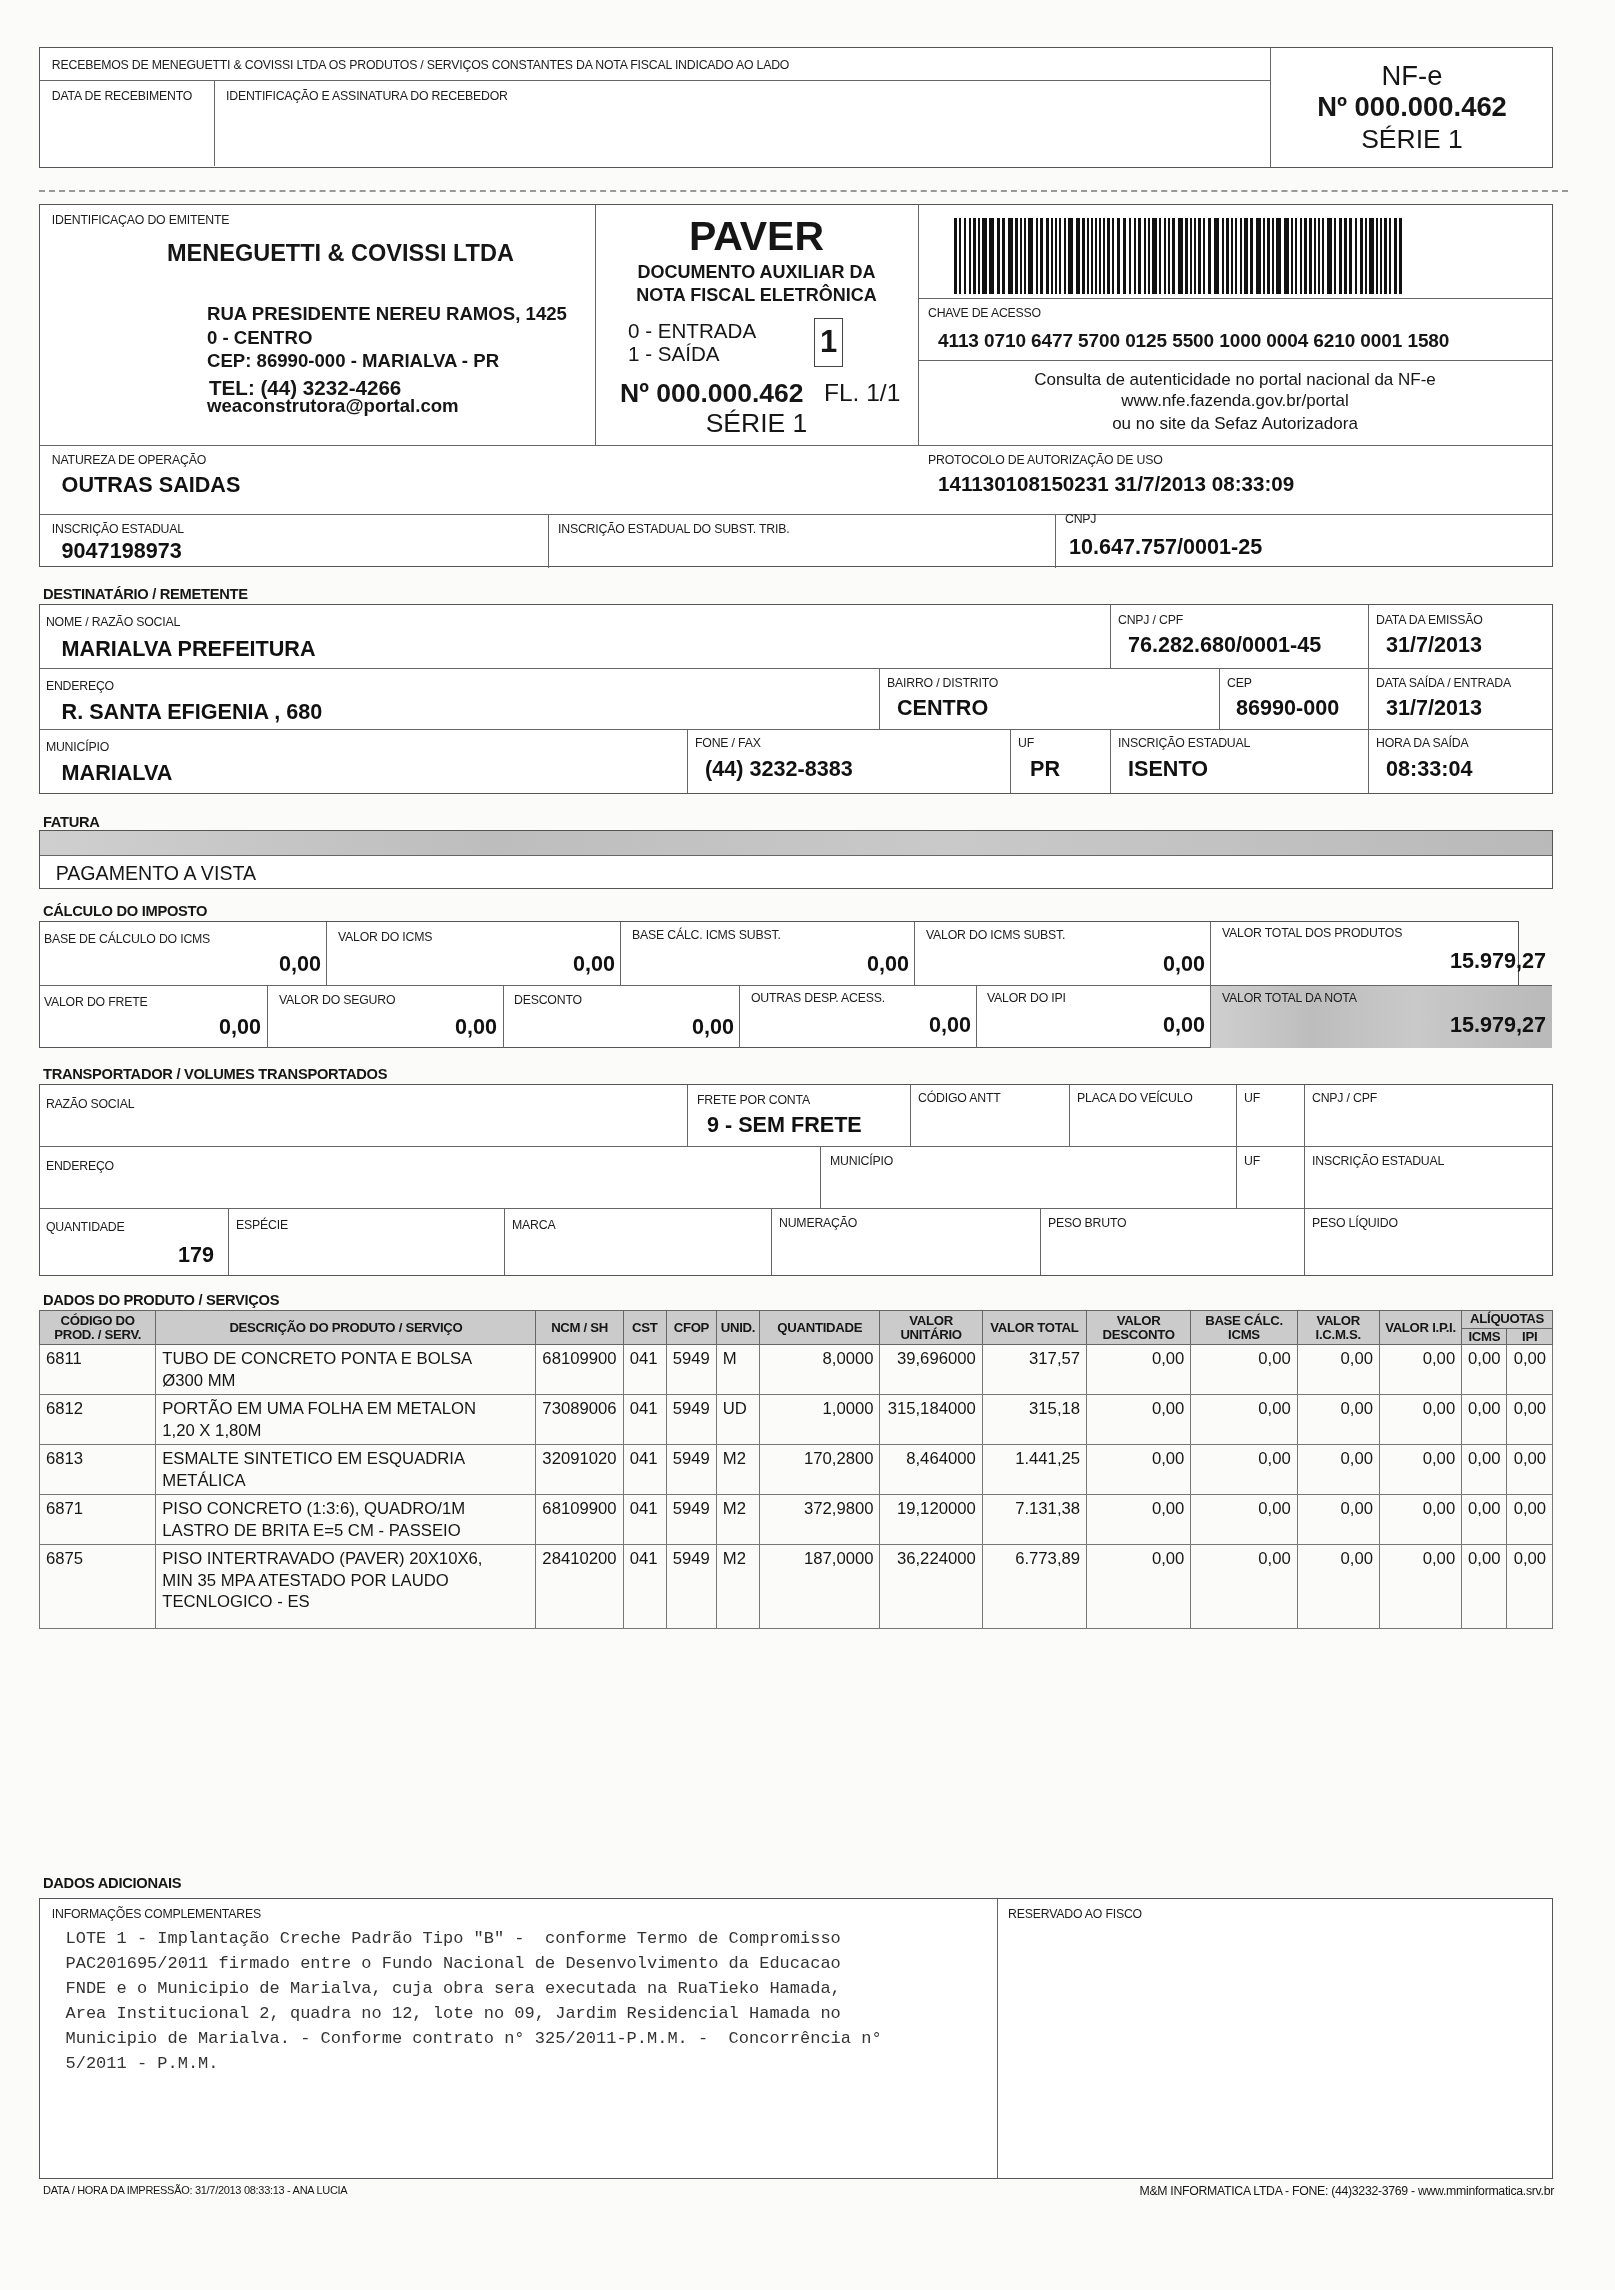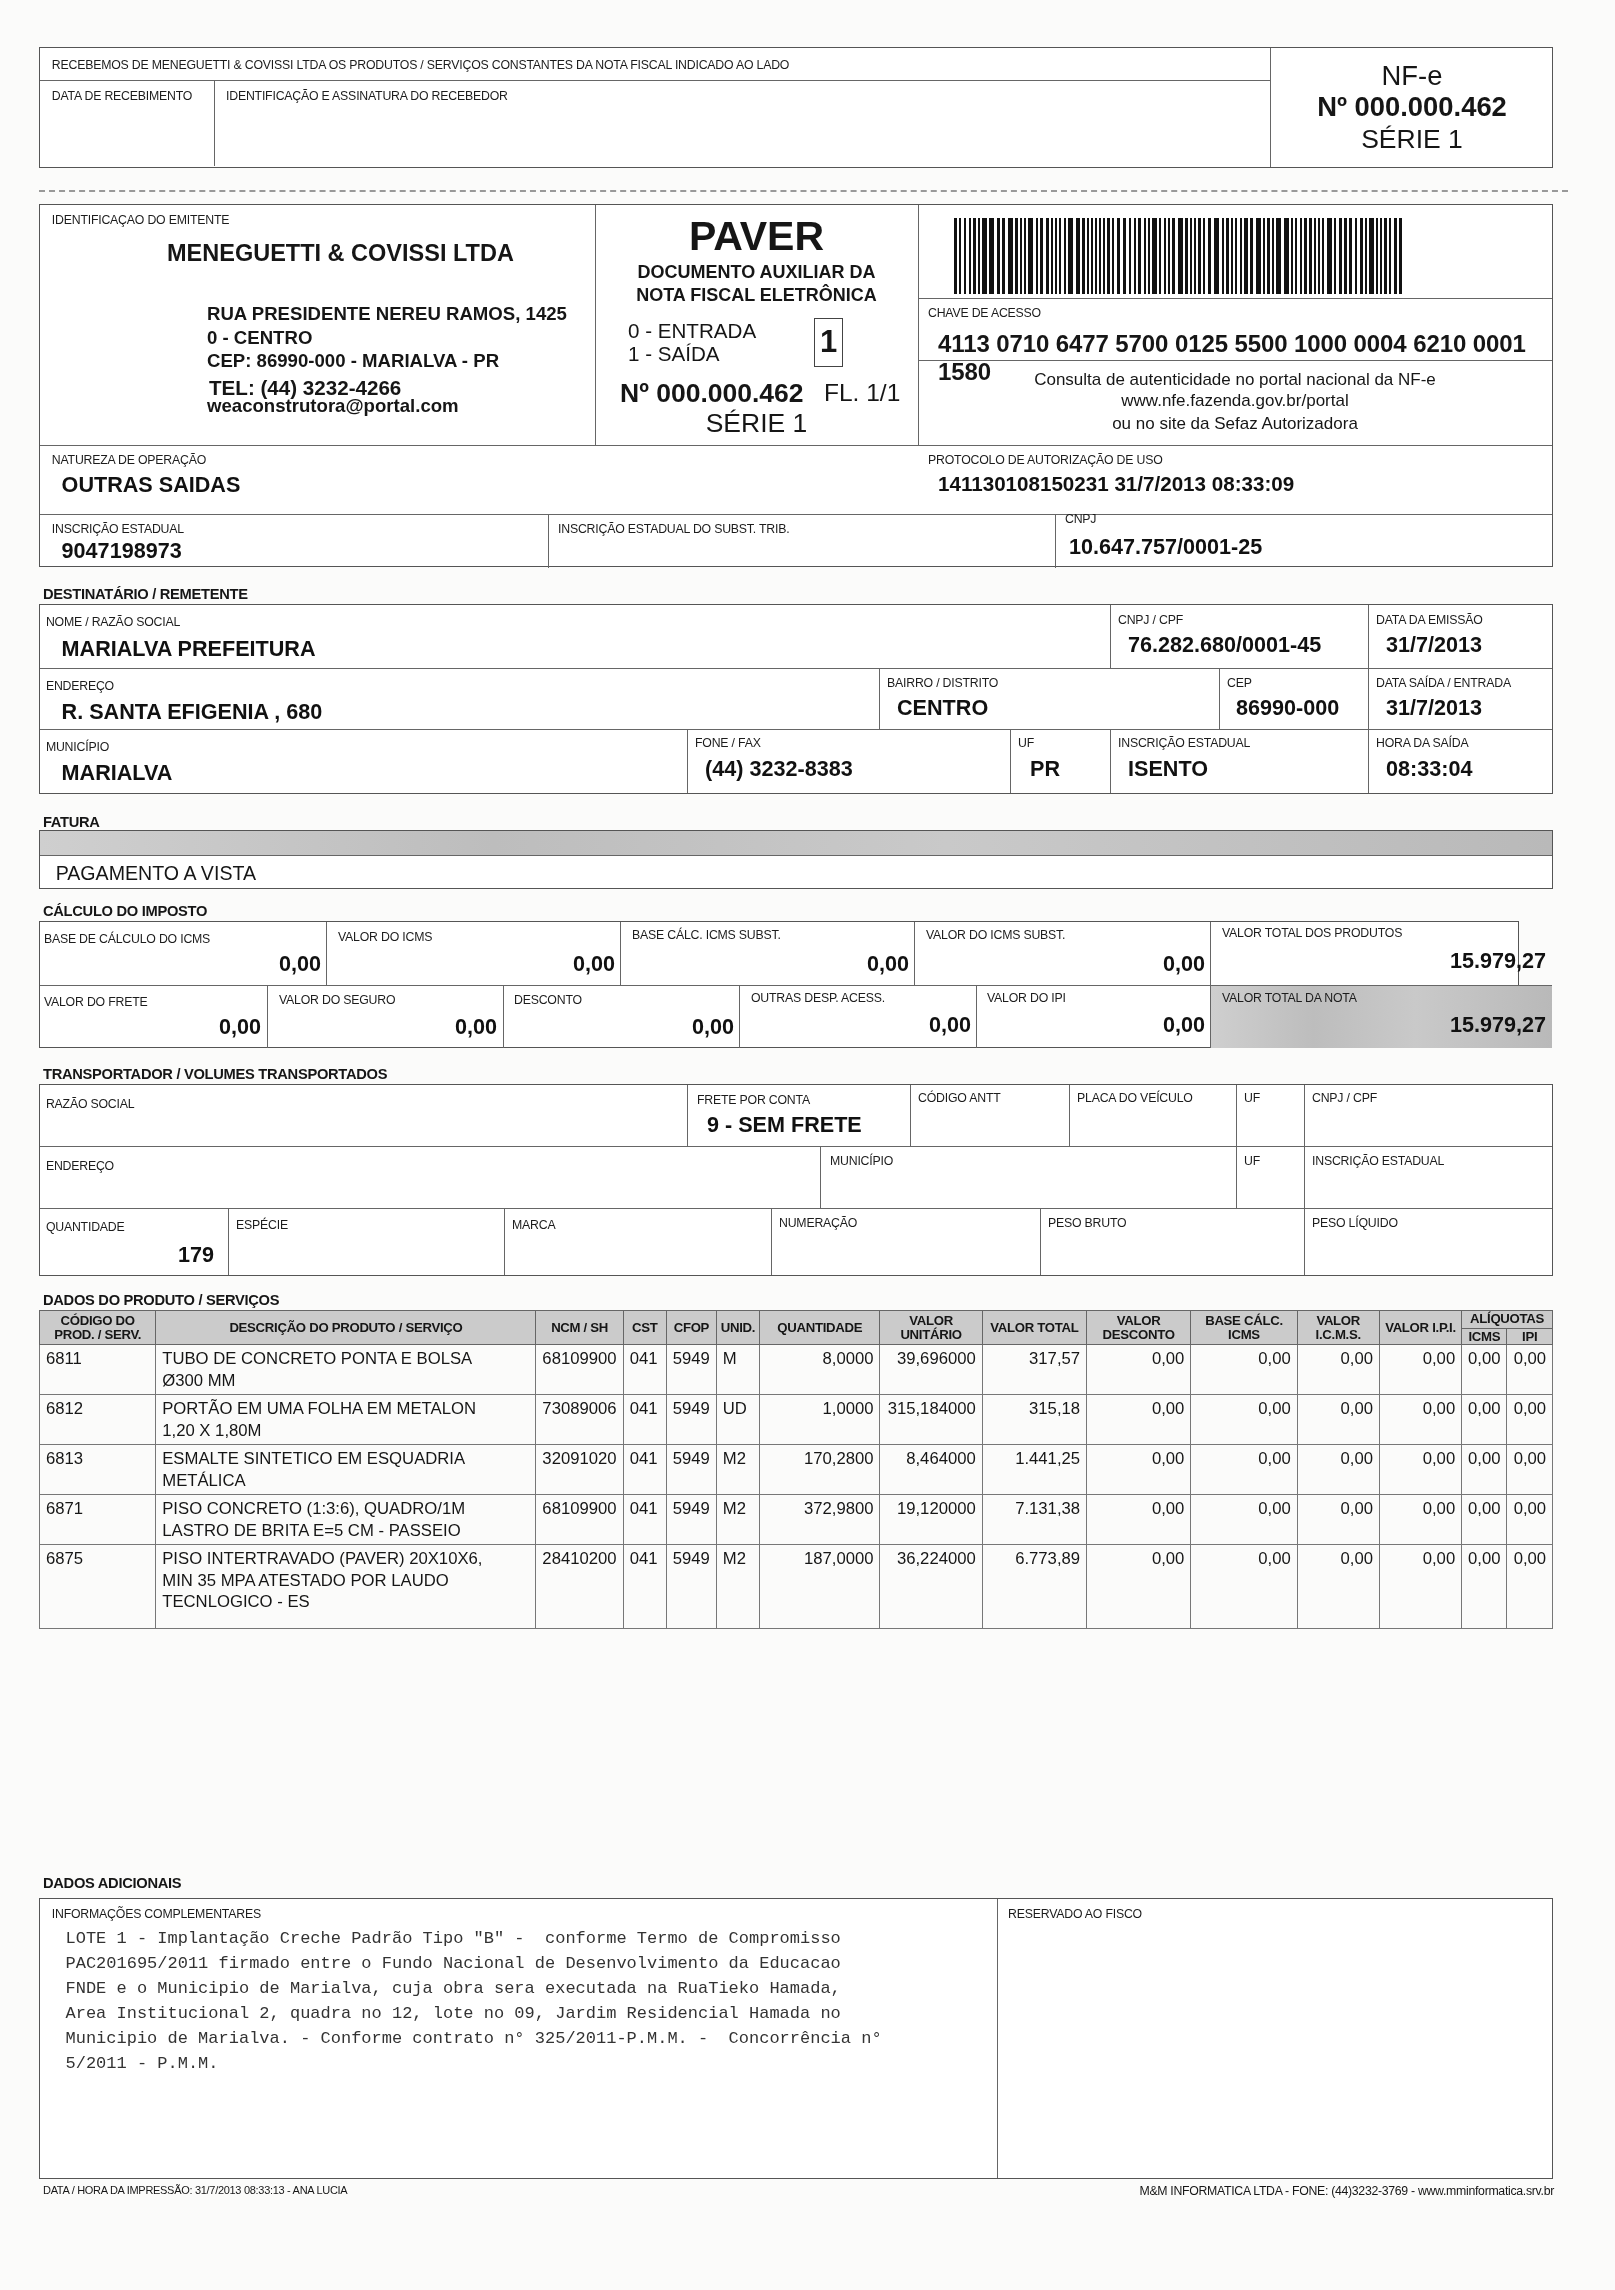--- a/index.html
+++ b/index.html
@@ -156,21 +156,21 @@
       <span style="width: 4.9px; margin-right: 2px;"></span>
       <span style="width: 2px; margin-right: 2px;"></span>
       <span style="width: 2px; margin-right: 2px;"></span>
       <span style="width: 2.9px; margin-right: 2px;"></span>
       <span style="width: 2px; margin-right: 2.9px;"></span>
       <span style="width: 2.9px; margin-right: 2.9px;"></span>
       <span style="width: 2.9px; margin-right: 2.9px;"></span>
     </div>
 
   <div class="lbl" style="left:888px;top:101px;">CHAVE DE ACESSO</div>
-  <div class="abs" style="left:898px;top:125px;font-size:24px;font-weight:bold;letter-spacing:-0.1px;">4113 0710 6477 5700 0125 5500 1000 0004 6210 0001 1580</div>
+  <div class="abs" style="left:898px;top:125px;font-size:19px;font-weight:bold;letter-spacing:-0.1px;">4113 0710 6477 5700 0125 5500 1000 0004 6210 0001 1580</div>
   <div class="abs center" style="left:878px;top:165px;width:634px;font-size:17px;">Consulta de autenticidade no portal nacional da NF-e</div>
   <div class="abs center" style="left:878px;top:186px;width:634px;font-size:17px;">www.nfe.fazenda.gov.br/portal</div>
   <div class="abs center" style="left:878px;top:209px;width:634px;font-size:17px;">ou no site da Sefaz Autorizadora</div>
 
   <div class="lbl" style="left:11.8px;top:248px;">NATUREZA DE OPERAÇÃO</div>
   <div class="val" style="left:21.6px;top:267px;">OUTRAS SAIDAS</div>
   <div class="lbl" style="left:888px;top:248px;">PROTOCOLO DE AUTORIZAÇÃO DE USO</div>
   <div class="val" style="left:898px;top:267px;font-size:20.6px;">141130108150231 31/7/2013 08:33:09</div>
 
   <div class="lbl" style="left:11.8px;top:317px;">INSCRIÇÃO ESTADUAL</div>

